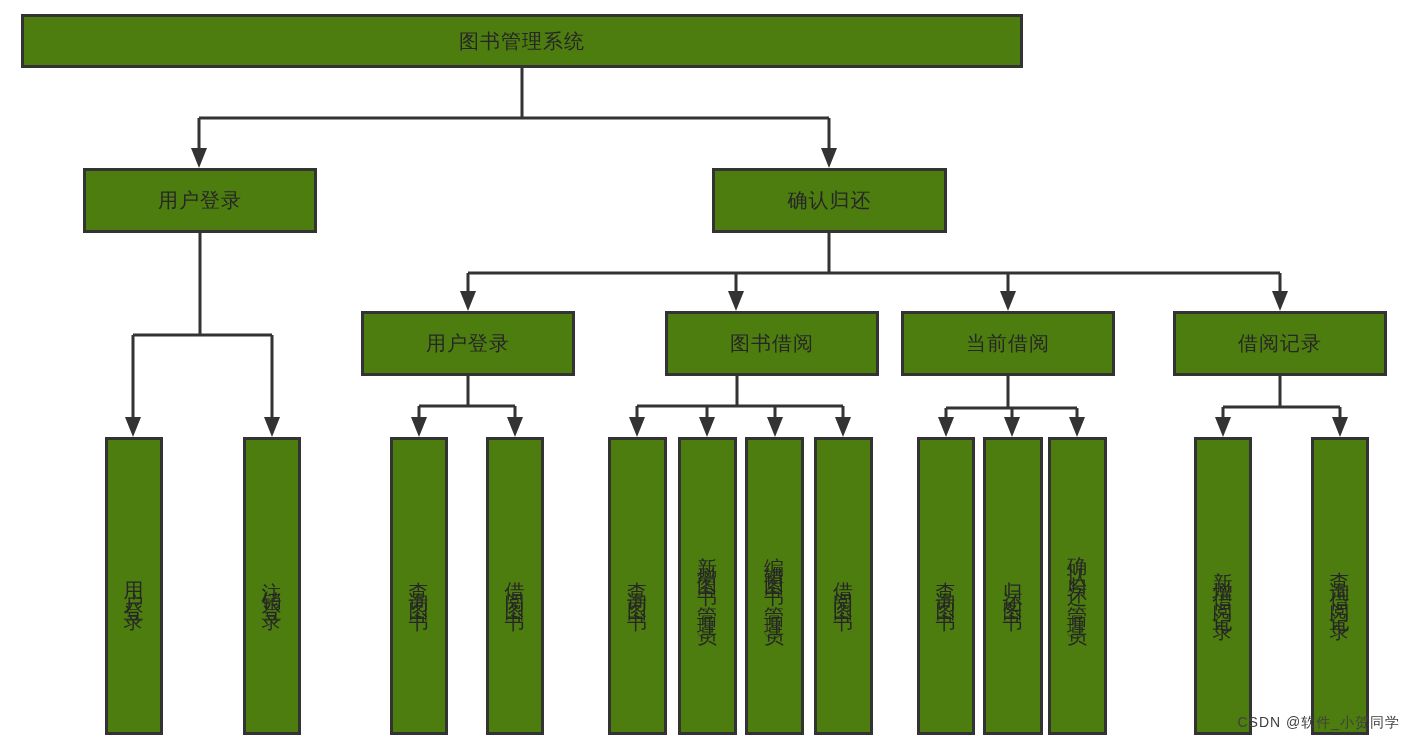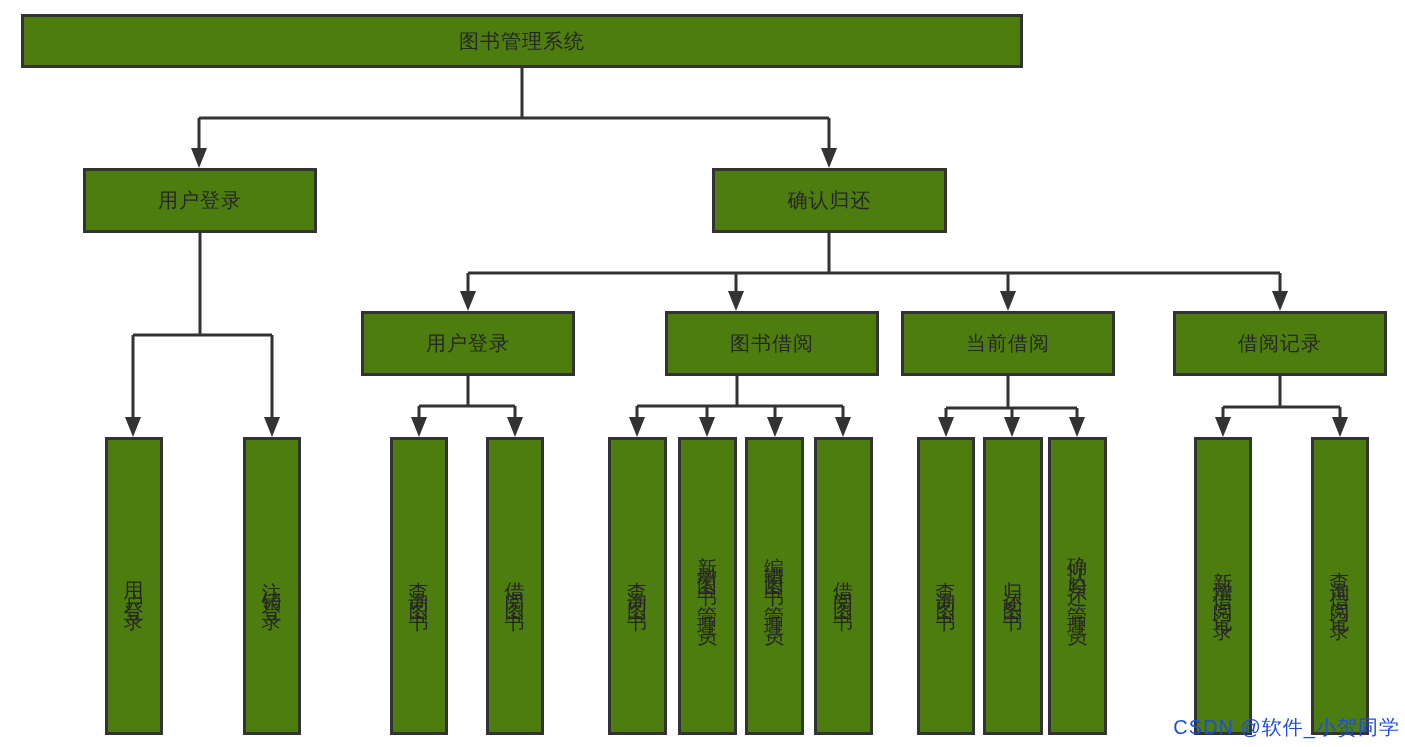--- a/index.html
+++ b/index.html
@@ -36,21 +36,21 @@
   .n-l6  { left:678px; width:59px; }
   .n-l7  { left:745px; width:59px; }
   .n-l8  { left:814px; width:59px; }
   .n-l9  { left:917px; }
   .n-l10 { left:983px; width:60px; }
   .n-l11 { left:1048px; width:59px; }
   .n-l12 { left:1194px; }
   .n-l13 { left:1311px; }
   .watermark {
     position:absolute; right:5px; top:714px; z-index:5;
-    font-size:20px; color:#1d4ed8; letter-spacing:1px; white-space:nowrap;
+    font-size:14px; color:#404040; letter-spacing:1px; white-space:nowrap;
   }
 </style>
 </head>
 <body>
 
 <div class="canvas">
 
   <svg class="wires" width="1405" height="747" viewBox="0 0 1405 747">
     <g stroke="#333333" stroke-width="3" fill="none">
 

